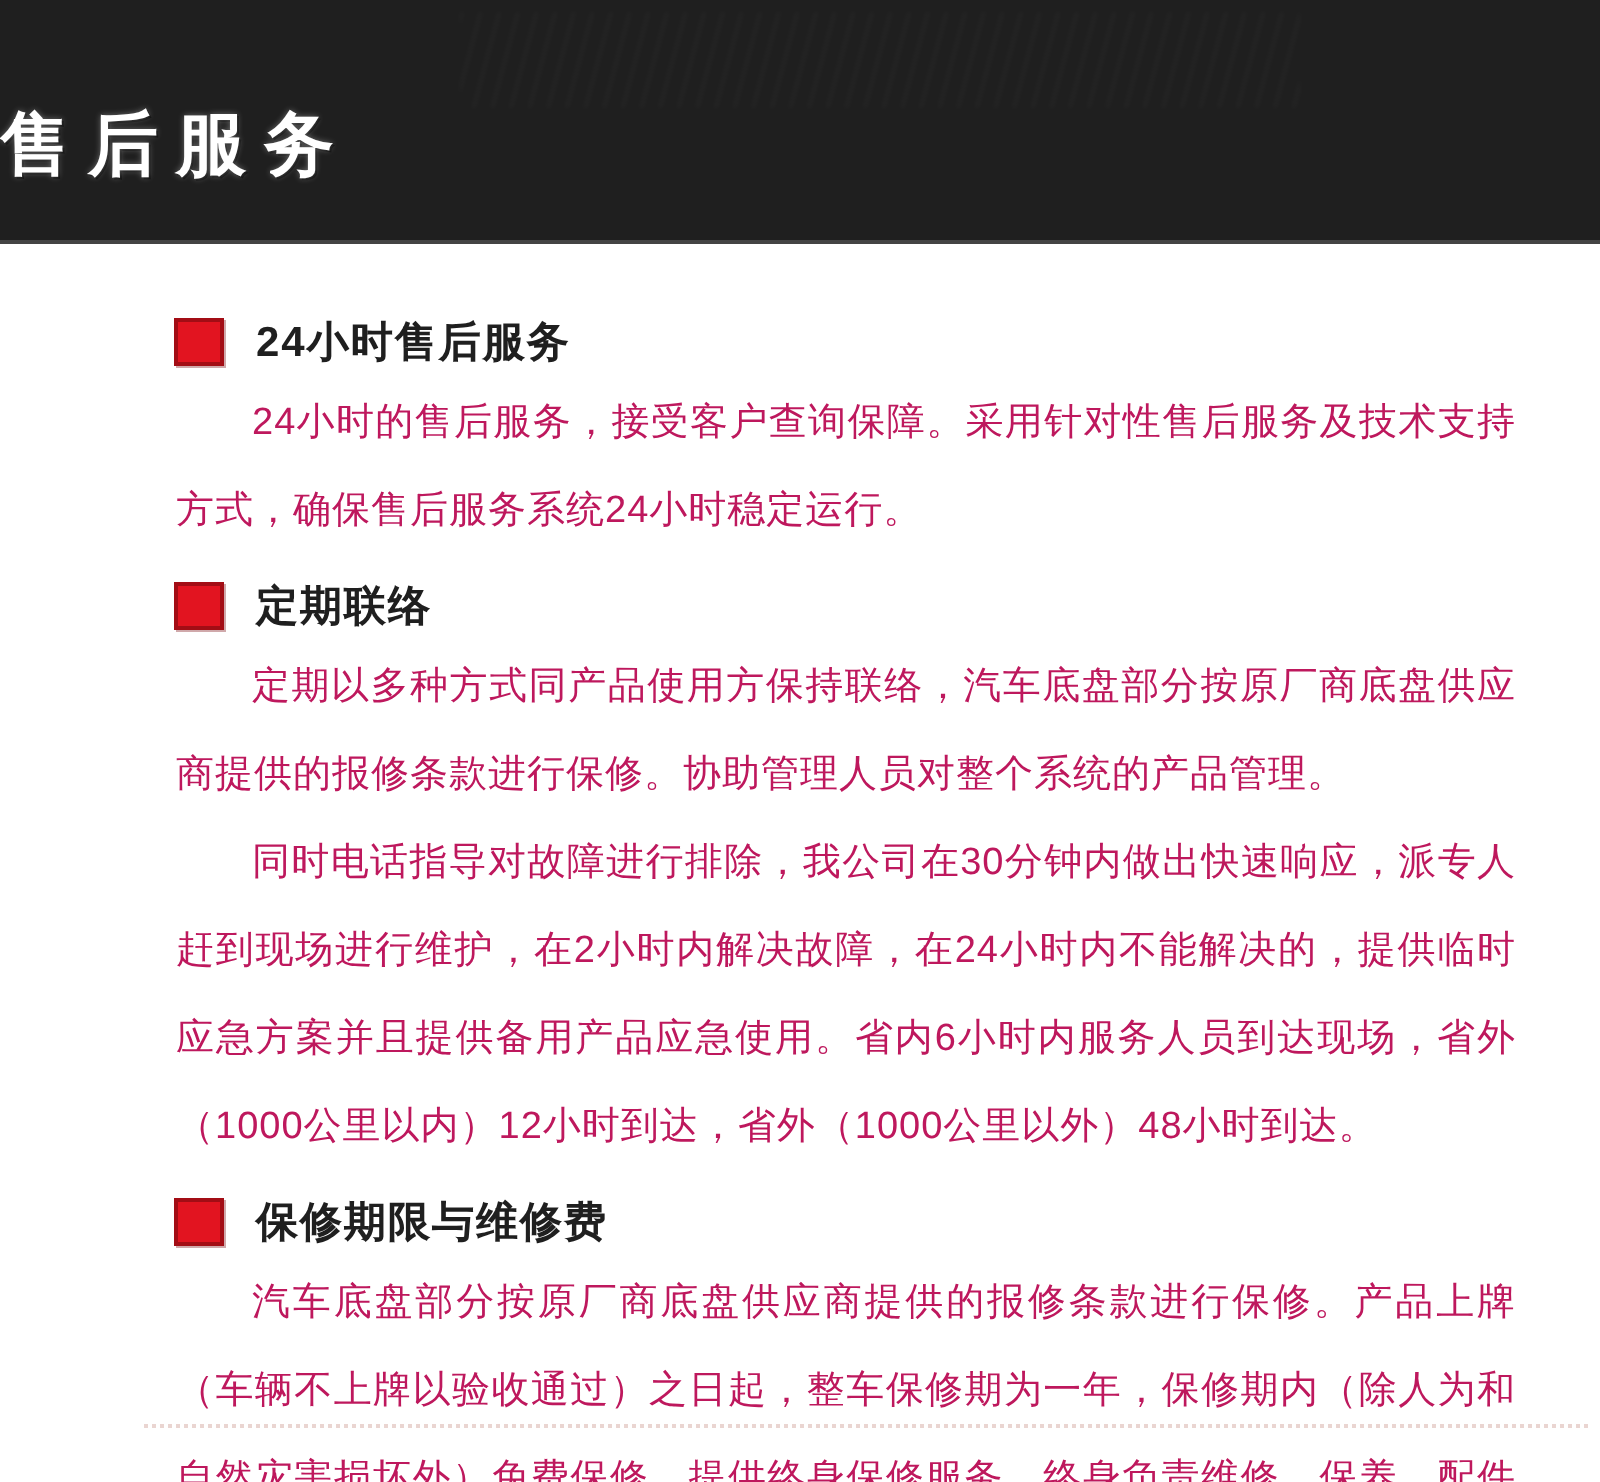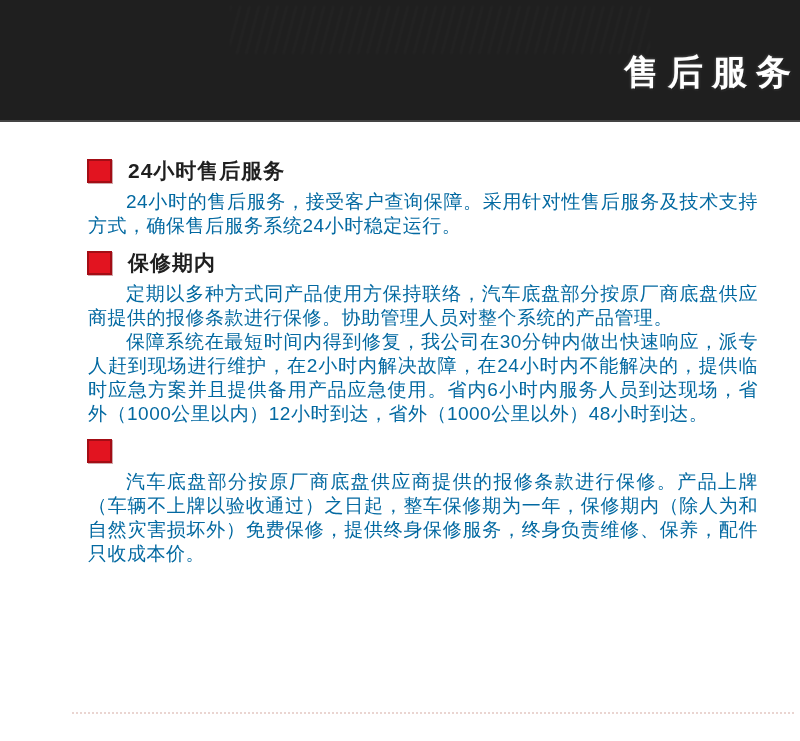--- a/index.html
+++ b/index.html
@@ -19,21 +19,21 @@
   
   .header {
     position: relative;
     width: 800px;
     height: 122px;
     background: #1f1f1f;
     border-bottom: 2px solid #444444;
     box-sizing: border-box;
     display: flex;
     align-items: center;
-    justify-content: flex-end;
+    justify-content: flex-start;
     overflow: hidden;
   }
   .watermark {
     position: absolute;
     left: 230px;
     top: 6px;
     width: 420px;
     height: 48px;
     background: repeating-linear-gradient(
       105deg,
@@ -76,22 +76,22 @@
   }
   .heading-text {
     font-size: 21px;
     font-weight: bold;
     color: #1f1f1f;
     letter-spacing: 1px;
   }
   .para {
     margin: 0 0 0 33px;
     font-size: 19px;
-    line-height: 24px;
-    color: #0369a1;
+    line-height: 44px;
+    color: #be185d;
     text-indent: 2em;
     text-align: justify;
     letter-spacing: 0.5px;
   }
 
   
   .bottom-rule {
     position: absolute;
     left: 72px;
     right: 6px;
@@ -115,32 +115,33 @@
       <div class="section-heading">
         <span class="bullet"></span>
         <span class="heading-text">24小时售后服务</span>
       </div>
       <p class="para">24小时的售后服务，接受客户查询保障。采用针对性售后服务及技术支持方式，确保售后服务系统24小时稳定运行。</p>
     </div>
 
     <div class="section">
       <div class="section-heading">
         <span class="bullet"></span>
-        <span class="heading-text">保修期内</span>
+        <span class="heading-text">定期联络</span>
       </div>
       <p class="para">定期以多种方式同产品使用方保持联络，汽车底盘部分按原厂商底盘供应商提供的报修条款进行保修。协助管理人员对整个系统的产品管理。</p>
     </div>
 
     <div class="section">
-      <p class="para">保障系统在最短时间内得到修复，我公司在30分钟内做出快速响应，派专人赶到现场进行维护，在2小时内解决故障，在24小时内不能解决的，提供临时应急方案并且提供备用产品应急使用。省内6小时内服务人员到达现场，省外（1000公里以内）12小时到达，省外（1000公里以外）48小时到达。</p>
+      <p class="para">同时电话指导对故障进行排除，我公司在30分钟内做出快速响应，派专人赶到现场进行维护，在2小时内解决故障，在24小时内不能解决的，提供临时应急方案并且提供备用产品应急使用。省内6小时内服务人员到达现场，省外（1000公里以内）12小时到达，省外（1000公里以外）48小时到达。</p>
     </div>
 
     <div class="section">
       <div class="section-heading">
         <span class="bullet"></span>
+        <span class="heading-text">保修期限与维修费</span>
       </div>
       <p class="para">汽车底盘部分按原厂商底盘供应商提供的报修条款进行保修。产品上牌（车辆不上牌以验收通过）之日起，整车保修期为一年，保修期内（除人为和自然灾害损坏外）免费保修，提供终身保修服务，终身负责维修、保养，配件只收成本价。</p>
     </div>
 
   </div>
 
   <div class="bottom-rule"></div>
 
 </div>
 

